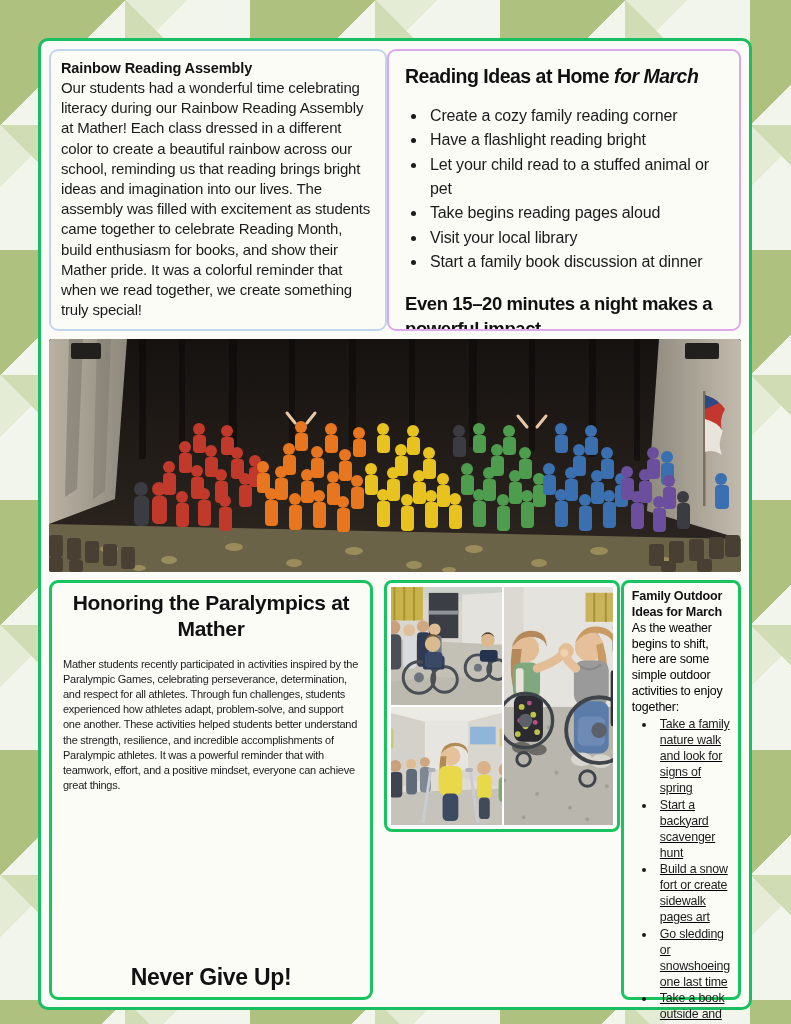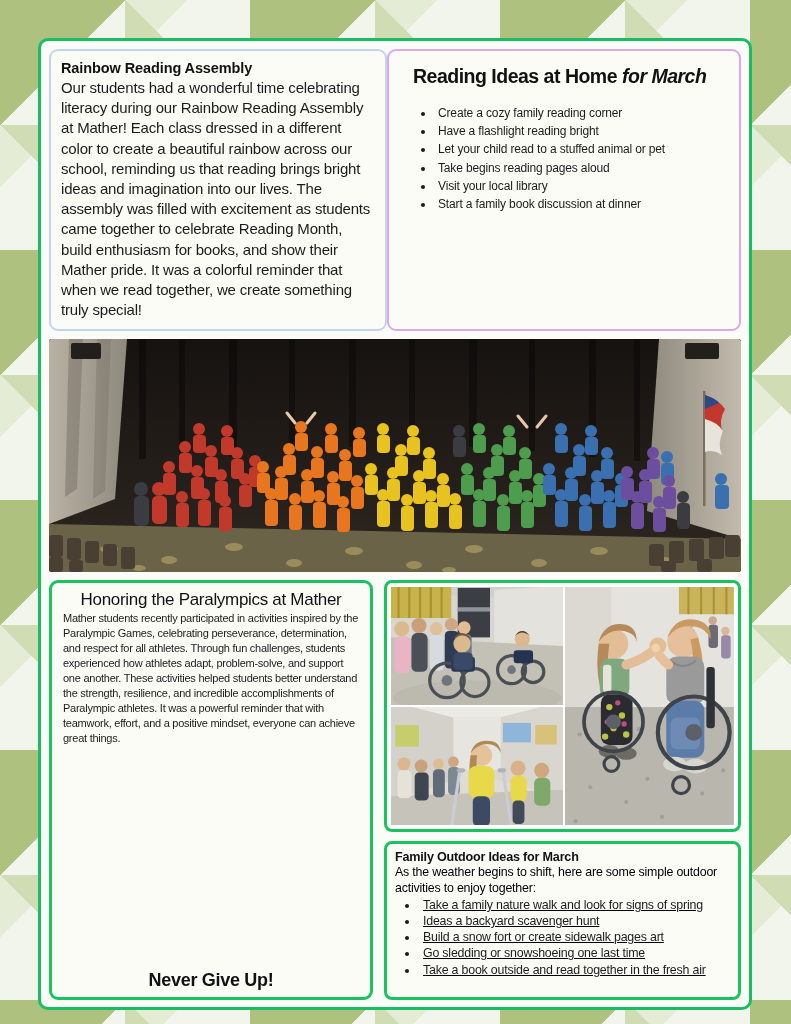--- a/index.html
+++ b/index.html
@@ -65,37 +65,37 @@
   .box-rainbow p {
     font-size: 15px;
     line-height: 1.345;
     color: #1b1b1b;
     letter-spacing: -0.18px;
   }
 
   .box-ideas {
     flex: 1;
     border: 2.5px solid #dda8ea;
-    padding: 14px 16px 10px 24px;
+    padding: 14px 16px 10px 16px;
   }
   .box-ideas h2 {
     font-size: 19.5px;
     font-weight: bold;
     color: #111;
     letter-spacing: -0.5px;
     margin-bottom: 16px;
   }
   .box-ideas h2 em { font-style: italic; }
   .box-ideas ul {
     list-style: disc;
     margin-left: 22px;
     margin-bottom: 18px;
   }
   .box-ideas li {
-    font-size: 12px;
+    font-size: 16px;
     line-height: 1.52;
     color: #1b1b1b;
     letter-spacing: -0.15px;
     padding-left: 3px;
   }
   .box-ideas .kicker {
     font-size: 18.5px;
     font-weight: bold;
     line-height: 1.34;
     color: #111;
@@ -123,49 +123,48 @@
   }
 
   .box-para {
     width: 324px;
     border: 3px solid #18c45f;
     padding: 7px 11px 6px 11px;
     display: flex;
     flex-direction: column;
   }
   .box-para h2 {
-    font-size: 17px;
-    font-weight: normal;
+    font-size: 21px;
+    font-weight: bold;
     text-align: center;
     line-height: 1.22;
     color: #111;
     letter-spacing: -0.3px;
-    margin-bottom: 0;
+    margin-bottom: 16px;
   }
   .box-para p {
     font-size: 11px;
     line-height: 1.37;
     color: #1b1b1b;
     letter-spacing: -0.25px;
     flex: 1;
   }
   .box-para .signoff {
-    font-size: 18px;
+    font-size: 23px;
     font-weight: bold;
     text-align: center;
     color: #111;
     letter-spacing: -0.3px;
     margin-top: 1px;
   }
 
   .right-col {
     flex: 1;
     display: flex;
-    flex-direction: column;
-    gap: 9px;
+    gap: 1px;
   }
 
   .collage-frame {
     height: 252px;
     border: 3px solid #18c45f;
     border-radius: 8px;
     background: #ffffff;
     padding: 4px;
   }
   .collage {
@@ -229,20 +228,21 @@
     <div class="txtbox box-ideas">
       <h2><span>Reading Ideas at Home </span><em>for March</em></h2>
       <ul>
         <li>Create a cozy family reading corner</li>
         <li>Have a flashlight reading bright</li>
         <li>Let your child read to a stuffed animal or pet</li>
         <li>Take begins reading pages aloud</li>
         <li>Visit your local library</li>
         <li>Start a family book discussion at dinner</li>
       </ul>
+      <div class="kicker">Even 15–20 minutes a night makes a powerful impact.</div>
     </div>
 
   </div>
 
   <div class="assembly-photo">
     <svg viewBox="0 0 692 233" preserveAspectRatio="none">
       <defs>
         <linearGradient id="curtain" x1="0" y1="0" x2="0" y2="1">
           <stop offset="0%" stop-color="#16120f"></stop>
           <stop offset="100%" stop-color="#2e2722"></stop>
@@ -727,21 +727,21 @@
           </div>
 
         </div>
       </div>
 
       <div class="box-outdoor">
         <h3>Family Outdoor Ideas for March</h3>
         <p>As the weather begins to shift, here are some simple outdoor activities to enjoy together:</p>
         <ul>
           <li>Take a family nature walk and look for signs of spring</li>
-          <li>Ideas a backyard scavenger hunt</li>
+          <li>Start a backyard scavenger hunt</li>
           <li>Build a snow fort or create sidewalk pages art</li>
           <li>Go sledding or snowshoeing one last time</li>
           <li>Take a book outside and read together in the fresh air</li>
         </ul>
       </div>
 
     </div>
   </div>
 
 </div>

